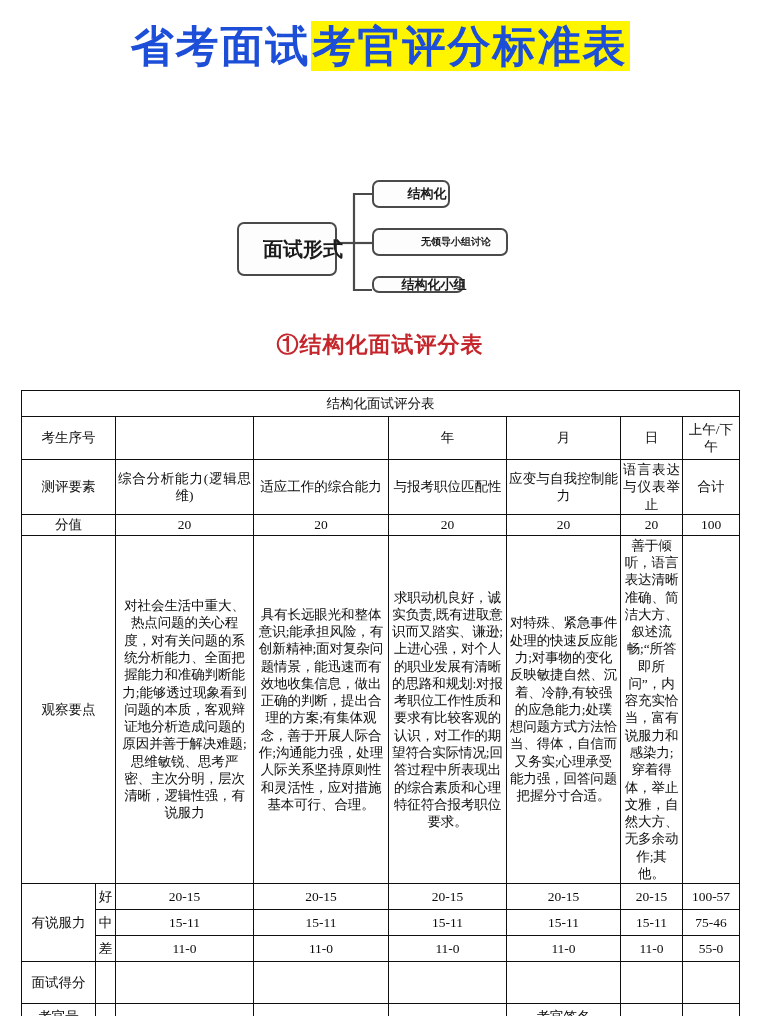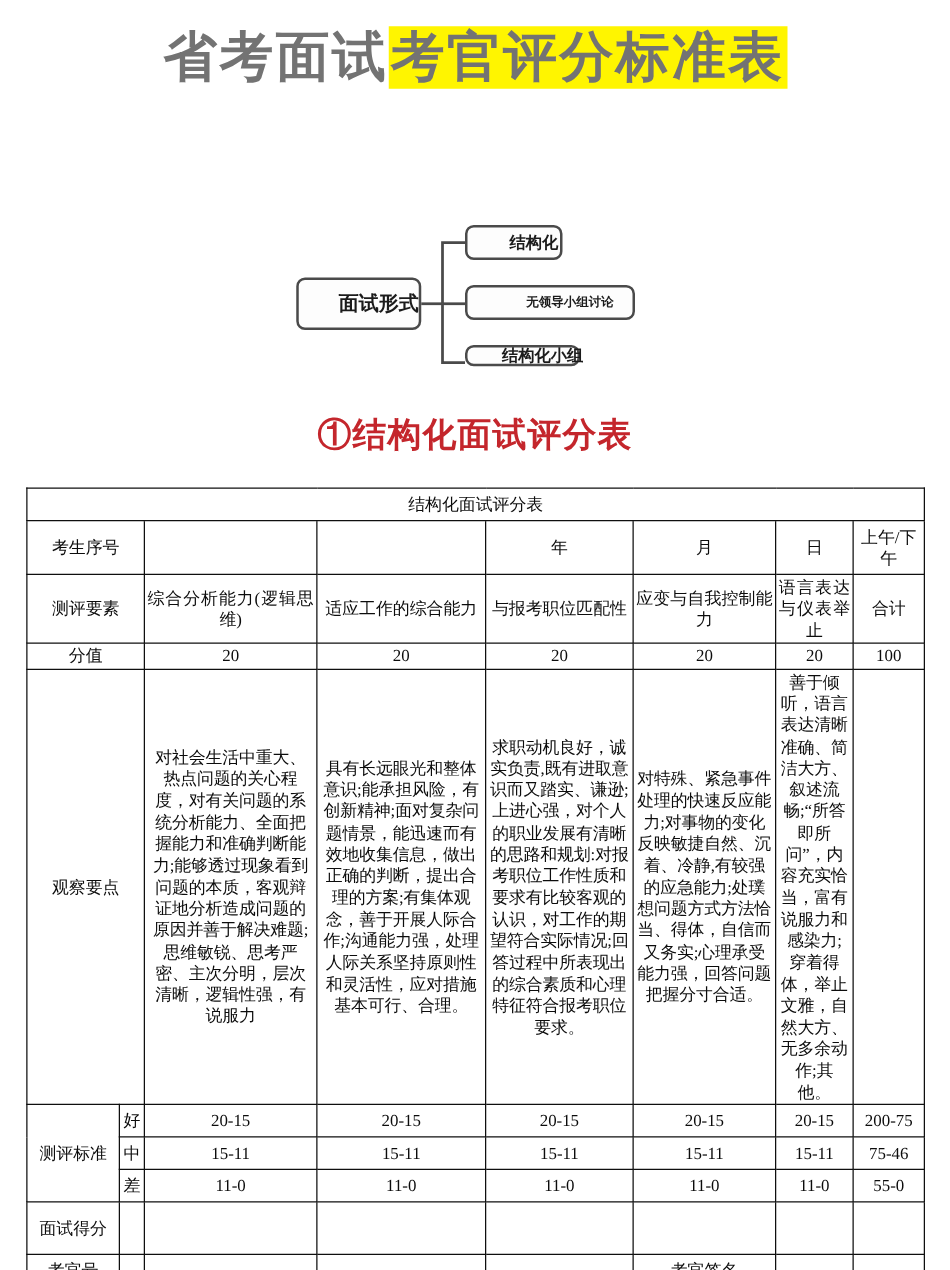--- a/index.html
+++ b/index.html
@@ -23,21 +23,21 @@
     width: 760px;
     text-align: center;
   }
   .title-line1 {
     font-family: "Liberation Sans", "DejaVu Sans", sans-serif;
     font-weight: 700;
     font-size: 43px;
     letter-spacing: 2px;
     line-height: 1.12;
     white-space: nowrap;
-    color: #737373;
+    color: #1d4ed8;
   }
   .title-hl {
     background: #fff500;
     padding: 1px 2px;
     box-decoration-break: clone;
     -webkit-box-decoration-break: clone;
   }
   .title-line2 {
     font-family: "Liberation Sans", "DejaVu Sans", sans-serif;
     font-weight: 700;
@@ -64,36 +64,36 @@
     display: flex;
     align-items: center;
     justify-content: center;
     font-family: "Liberation Sans", "DejaVu Sans", sans-serif;
     color: #1b1b1b;
     white-space: nowrap;
     padding-left: 32px;
   }
   .node-root {
     left: 5px; top: 46px;
-    width: 100px; height: 42px;
-    font-size: 16px; font-weight: 700;
+    width: 100px; height: 54px;
+    font-size: 20px; font-weight: 700;
   }
   .node-c1 { left: 140px; top: 4px;  width: 78px;  height: 28px; font-size: 13px; font-weight: 700;}
   .node-c2 { left: 140px; top: 52px; width: 136px; height: 28px; font-size: 10px; font-weight: 700;}
   .node-c3 { left: 140px; top: 100px;width: 92px;  height: 17px; font-size: 13px; font-weight: 700;}
 
   
   .section-heading {
     position: absolute;
     left: 0; top: 330px;
     width: 760px;
     text-align: center;
     font-family: "Liberation Serif", "DejaVu Serif", serif;
     font-weight: 700;
-    font-size: 27px;
+    font-size: 22px;
     letter-spacing: 1px;
     color: #c4262c;
   }
 
   
   .scoretable {
     position: absolute;
     left: 21px; top: 390px;
     width: 718px;
     border-collapse: collapse;
@@ -208,28 +208,28 @@
       <td class="rowlabel" colspan="2">观察要点</td>
       <td class="detail">对社会生活中重大、热点问题的关心程度，对有关问题的系统分析能力、全面把握能力和准确判断能力;能够透过现象看到问题的本质，客观辩证地分析造成问题的原因并善于解决难题;思维敏锐、思考严密、主次分明，层次清晰，逻辑性强，有说服力</td>
       <td class="detail">具有长远眼光和整体意识;能承担风险，有创新精神;面对复杂问题情景，能迅速而有效地收集信息，做出正确的判断，提出合理的方案;有集体观念，善于开展人际合作;沟通能力强，处理人际关系坚持原则性和灵活性，应对措施基本可行、合理。</td>
       <td class="detail">求职动机良好，诚实负责,既有进取意识而又踏实、谦逊;上进心强，对个人的职业发展有清晰的思路和规划:对报考职位工作性质和要求有比较客观的认识，对工作的期望符合实际情况;回答过程中所表现出的综合素质和心理特征符合报考职位要求。</td>
       <td class="detail">对特殊、紧急事件处理的快速反应能力;对事物的变化反映敏捷自然、沉着、冷静,有较强的应急能力;处璞想问题方式方法恰当、得体，自信而又务实;心理承受能力强，回答问题把握分寸合适。</td>
       <td class="detail">善于倾听，语言表达清晰准确、简洁大方、叙述流畅;“所答即所问”，内容充实恰当，富有说服力和感染力;穿着得体，举止文雅，自然大方、无多余动作;其他。</td>
       <td></td>
     </tr>
 
     <tr style="height:26px">
-      <td class="rowlabel" rowspan="3">测评标准</td>
+      <td class="rowlabel" rowspan="3">有说服力</td>
       <td class="gradecell">好</td>
       <td class="num">20-15</td>
       <td class="num">20-15</td>
       <td class="num">20-15</td>
       <td class="num">20-15</td>
       <td class="num">20-15</td>
-      <td class="num">200-75</td>
+      <td class="num">100-57</td>
     </tr>
     <tr style="height:26px">
       <td class="gradecell">中</td>
       <td class="num">15-11</td>
       <td class="num">15-11</td>
       <td class="num">15-11</td>
       <td class="num">15-11</td>
       <td class="num">15-11</td>
       <td class="num">75-46</td>
     </tr>

